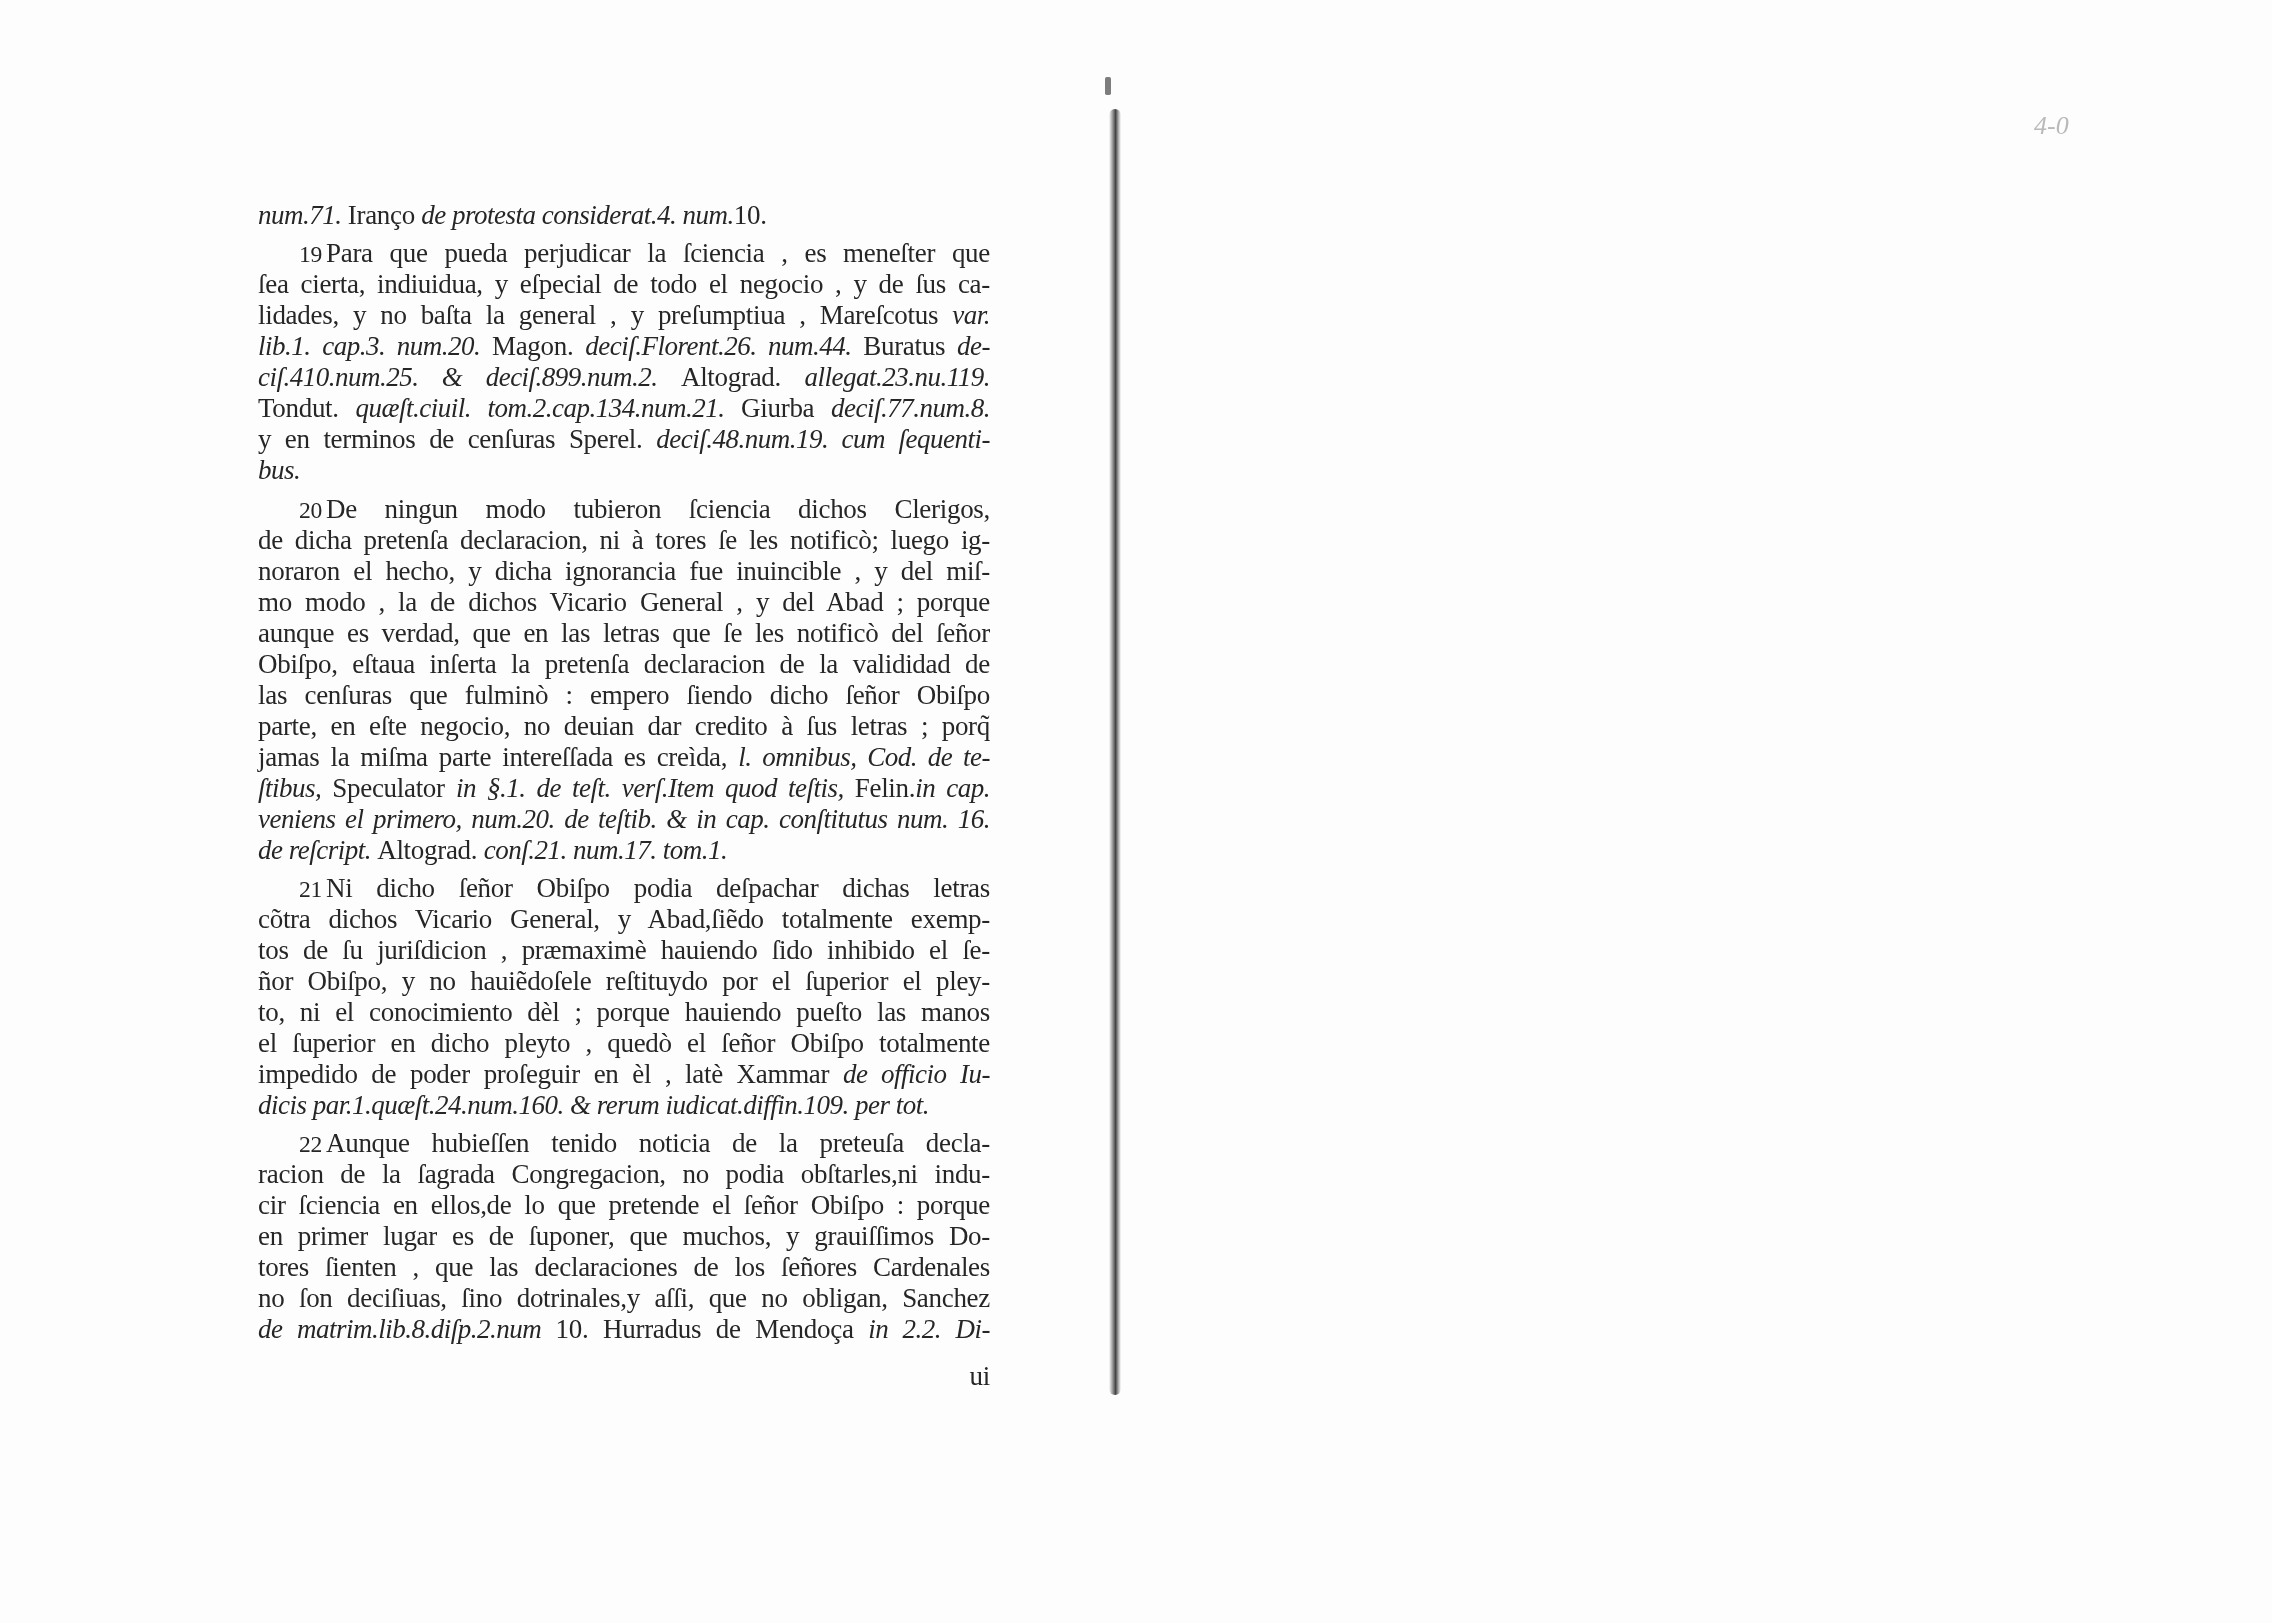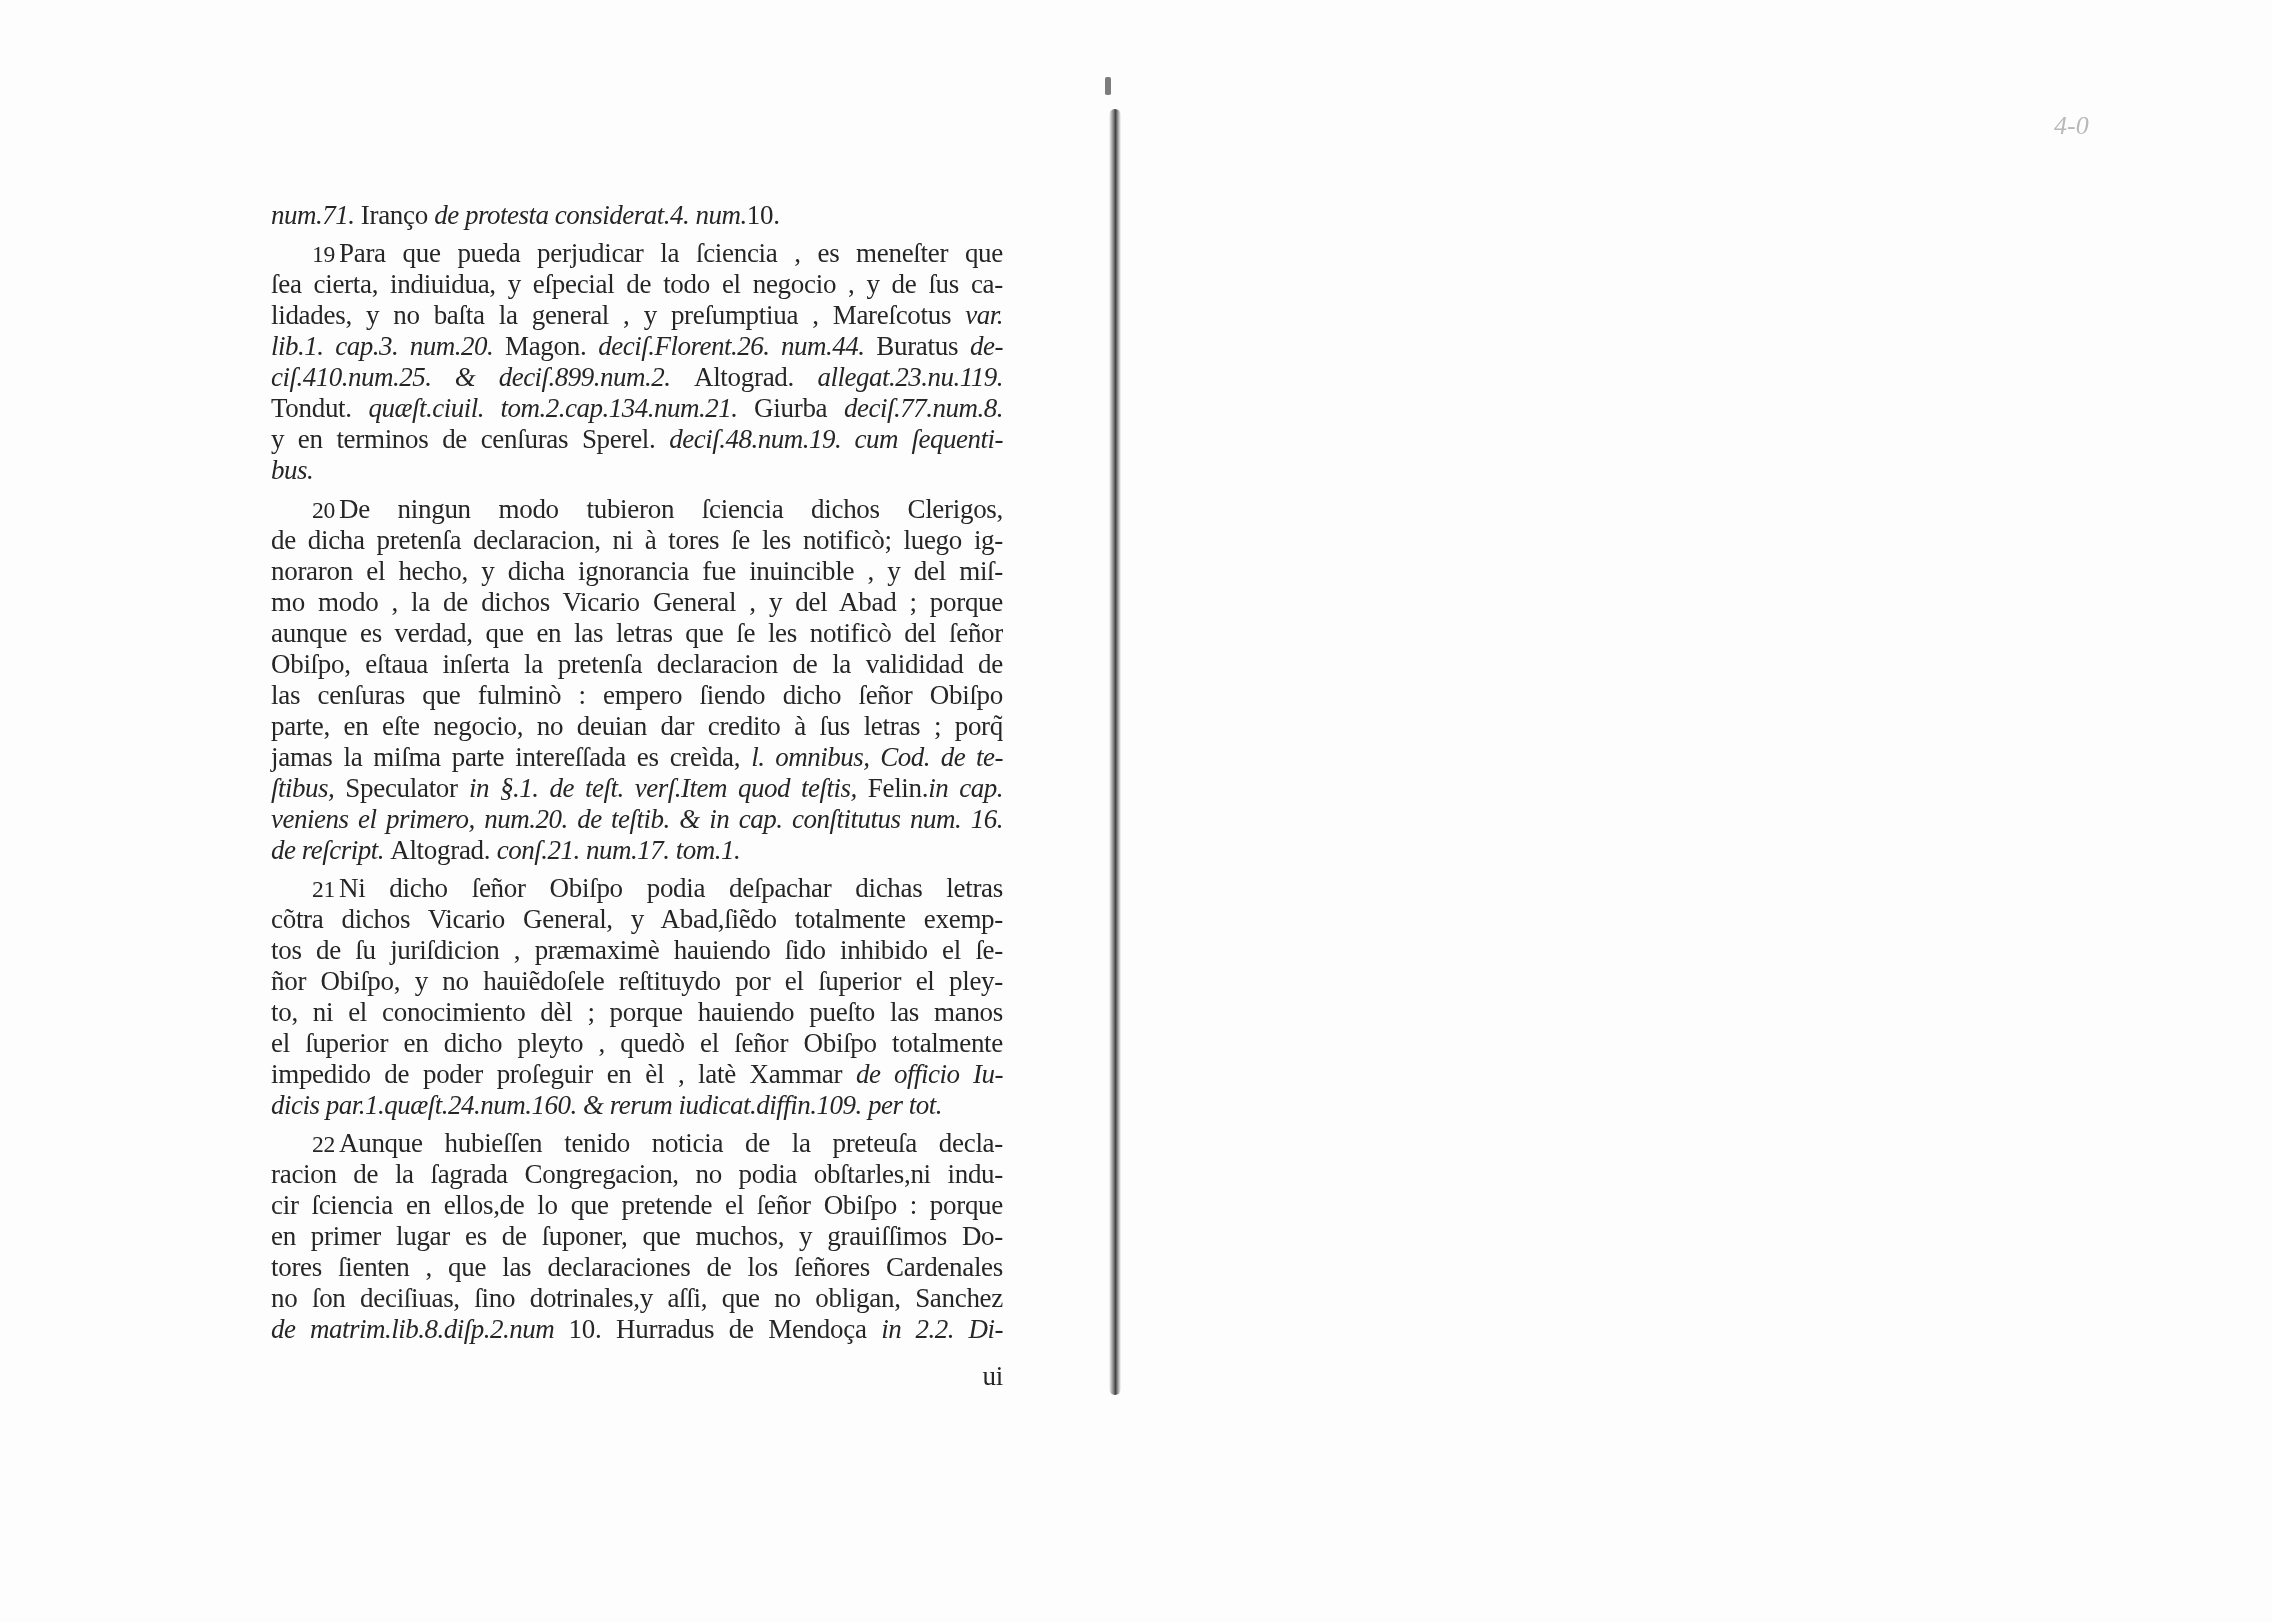--- a/index.html
+++ b/index.html
@@ -6,21 +6,21 @@
   body { width:2289px; height:1624px; position:relative; overflow:hidden; font-family:"DejaVu Serif", "Liberation Serif", serif; color:#1f1f1f; }
   .spread { position:absolute; left:0; top:0; width:2289px; height:1624px; background:#fdfdfd; }
   .page { position:absolute; top:0; height:1624px; }
   .page-left { left:0; width:1109px; }
   .page-right { left:1109px; width:1180px; }
   .gutter { position:absolute; left:1109px; top:109px; width:11.8px; height:1286px;
             background:linear-gradient(to right, rgba(0,0,0,0) 0%, rgba(40,40,40,0.55) 35%, rgba(20,20,20,0.8) 55%, rgba(40,40,40,0.45) 75%, rgba(0,0,0,0) 100%);
             border-radius:6.4px; }
   .gutter-top { position:absolute; left:1105px; top:77px; width:5.5px; height:18px; background:rgba(40,40,40,0.6); border-radius:1.8px; }
   .column { position:absolute; font-family:"Liberation Serif", "DejaVu Serif", serif; font-size:27px; line-height:31px; letter-spacing:-0.3px; color:#262626; }
-  .col-left { left:271px; top:200px; width:732px; }
+  .col-left { left:258px; top:200px; width:732px; }
   .line { white-space:nowrap; text-align:justify; text-align-last:justify; display:block; height:31px; overflow:visible; }
   .line.last { text-align-last:left; }
   .pnum { display:inline-block; width:68px; padding-left:41px; box-sizing:border-box; font-size:23.6px; }
   i { font-style:italic; letter-spacing:-0.5px; }
   .catch { display:block; text-align:right; height:31px;margin-top:16px; }
   .faint { position:absolute; color:#b9b9b9; font-size:26px; font-family:"Liberation Serif", serif; font-style:italic; }
   .gap { height:7.3px; display:block; }
 </style>
 </head>
 <body>
@@ -68,16 +68,16 @@
         <div class="line"><span>tores ſienten , que las declaraciones de los ſeñores Cardenales</span></div>
         <div class="line"><span>no ſon deciſiuas, ſino dotrinales,y aſſi, que no obligan, Sanchez</span></div>
         <div class="line"><i>de matrim.lib.8.diſp.2.num </i><span>10. Hurradus de Mendoça </span><i>in 2.2. Di-</i></div>
         <div class="catch">ui</div>
       </div>
   </div>
   <div class="gutter-top"></div>
   <div class="gutter"></div>
   <div class="page page-right">
 
-    <div class="faint" style="left:945px; top:111px;">4-0</div>
+    <div class="faint" style="left:925px; top:111px;">4-0</div>
   </div>
 </div>
 
 
 </body></html>

